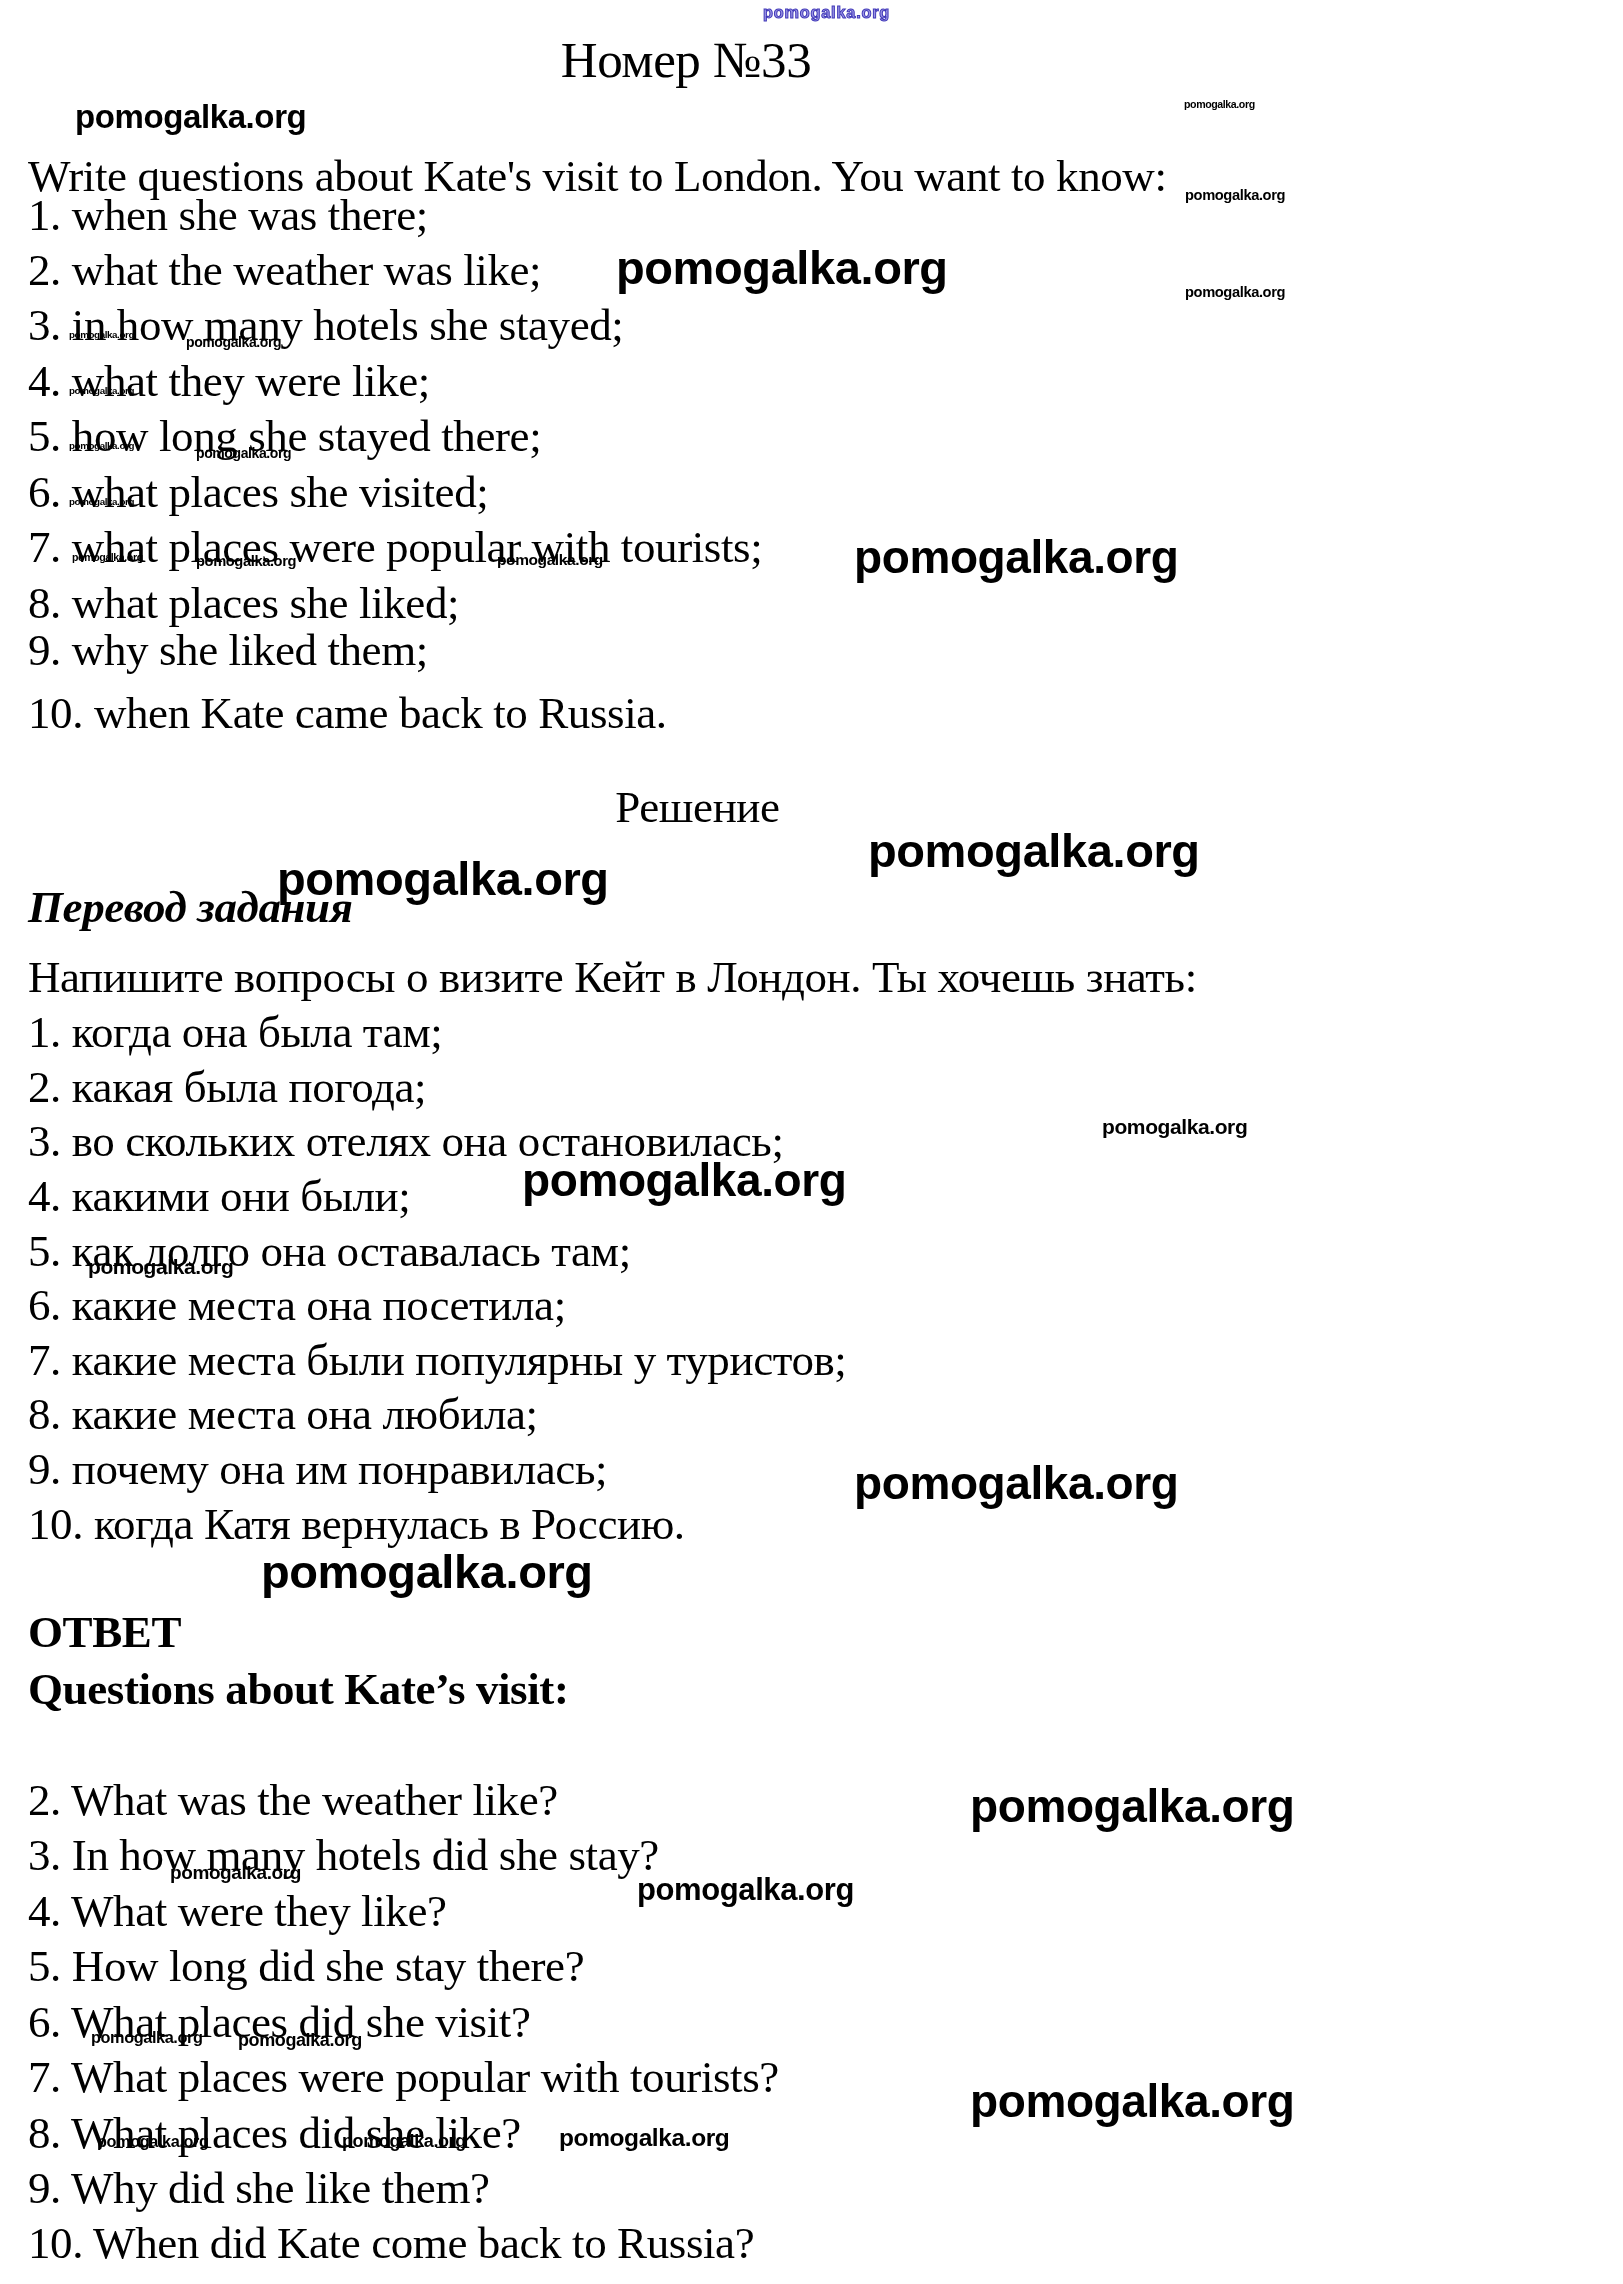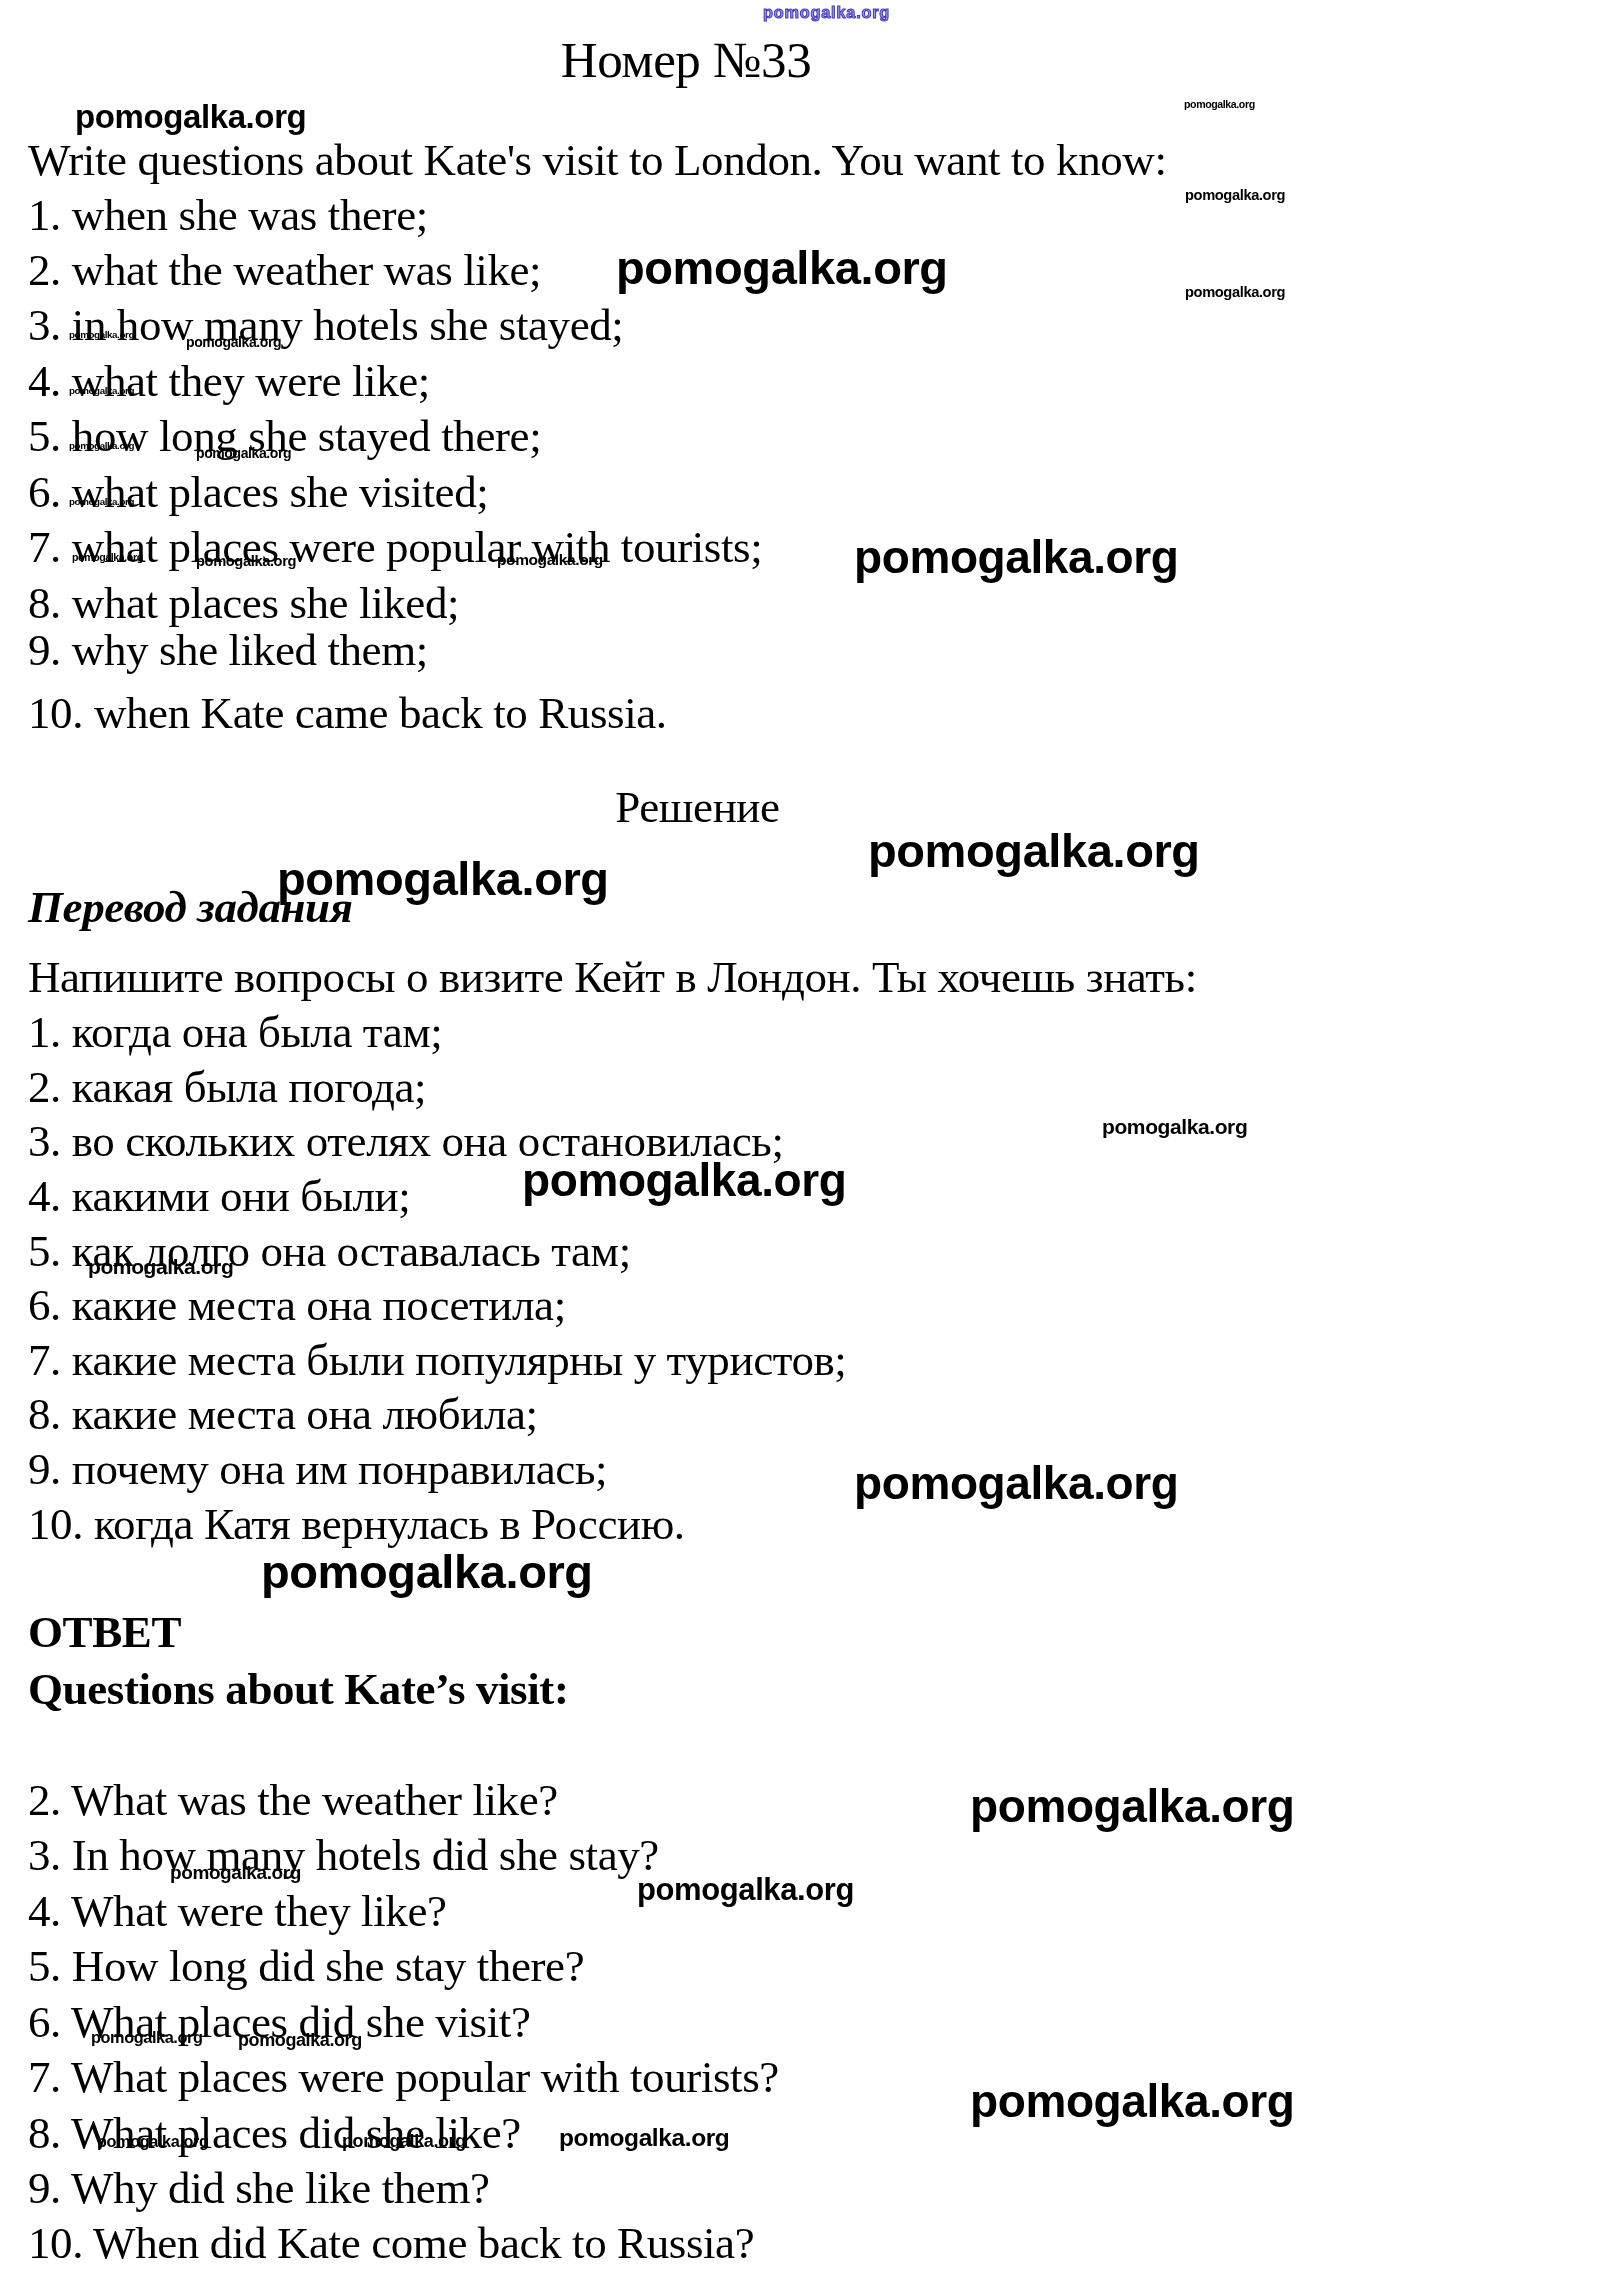--- a/index.html
+++ b/index.html
@@ -24,21 +24,21 @@
   }
   .center{
     left:0;
     width:100%;
     text-align:center;
   }
   .title{ top:34px; font-size:51px; }
   .bold{ font-weight:bold; }
   .bolditalic{ font-weight:bold; font-style:italic; }
 
-  .intro{ top:137px; }
+  .intro{ top:153px; }
   .en-i0{top:192px}.en-i1{top:247px}.en-i2{top:302px}.en-i3{top:358px}.en-i4{top:413px}
   .en-i5{top:469px}.en-i6{top:524px}.en-i7{top:580px}.en-i8{top:627px}.en-i9{top:690px}
 
   .reshenie{ top:784px; transform:translateX(11.4px); }
   .perevod{ top:848px;margin-top:36px; }
   .napishite{ top:954px; }
   .ru-i0{top:1009px}.ru-i1{top:1064px}.ru-i2{top:1118px}.ru-i3{top:1173px}.ru-i4{top:1228px}
   .ru-i5{top:1282px}.ru-i6{top:1337px}.ru-i7{top:1391px}.ru-i8{top:1446px}.ru-i9{top:1501px}
 
   .otvet{ top:1609px;text-align:right; }

